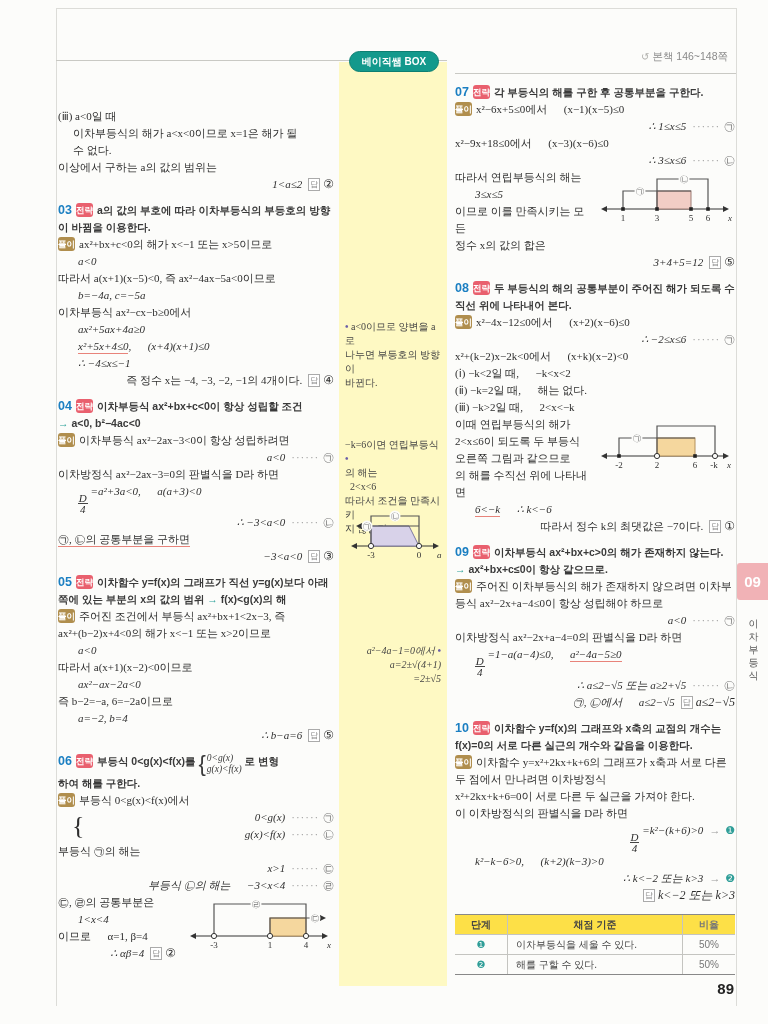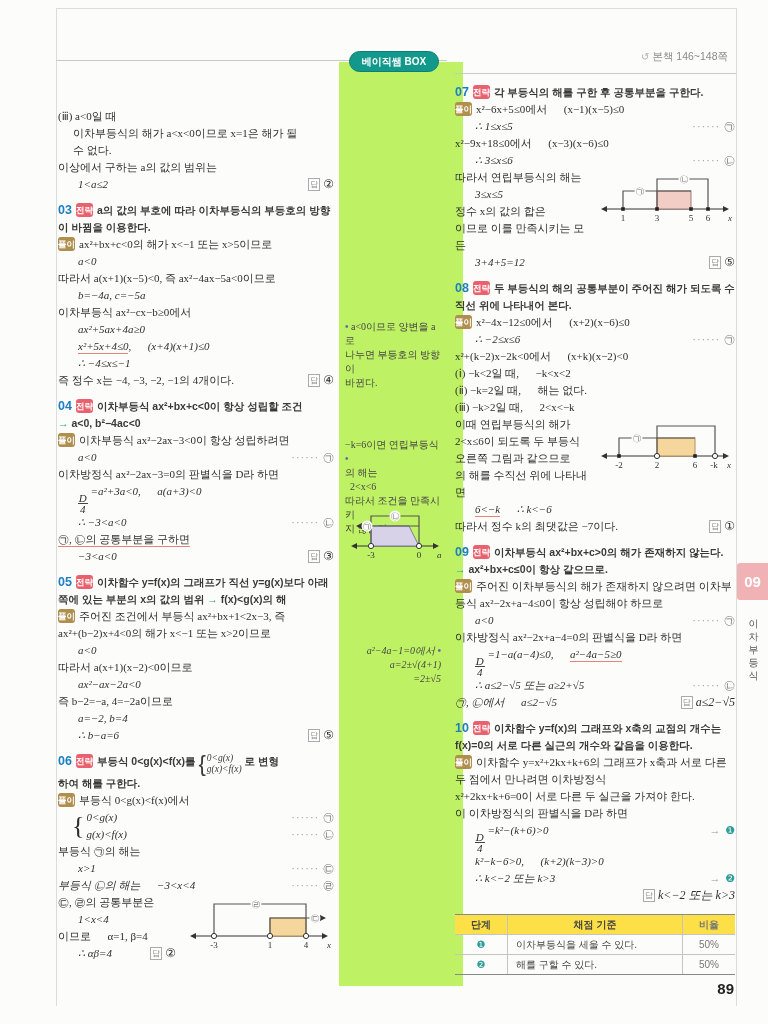--- a/index.html
+++ b/index.html
@@ -1,19 +1,19 @@
 <!DOCTYPE html>
 <html><head>
 <meta charset="utf-8">
 <style>
   html,body{margin:0;padding:0;background:#fff;}
   .page{position:relative;width:768px;height:1024px;background:#fcfcfa;overflow:hidden;
         font-family:"Liberation Serif",serif;color:#2e2e2e;}
   .frame{position:absolute;background:#dcdcd8;}
-  .mid-strip{position:absolute;left:339px;top:62px;width:108px;height:924px;background:#bef264;padding-left:16px;}
+  .mid-strip{position:absolute;left:339px;top:62px;width:108px;height:924px;background:#fef9c3;}
   .box-badge{position:absolute;left:349px;top:51px;width:88px;height:19px;background:#13998c;
              border:1px solid #0d7f72;border-radius:11px;color:#fff;text-align:center;
              font:bold 10px/19px "Liberation Sans",sans-serif;letter-spacing:0;z-index:3;}
   .top-rule{position:absolute;left:56px;top:60px;width:391px;height:1px;background:#c9c9c4;z-index:1;}
   .book-ref{position:absolute;top:50px;right:40px;font:10.5px "Liberation Sans",sans-serif;color:#8a8a8a;}
   .book-ref .ico{display:inline-block;color:#b0b0ac;font-size:10px;margin-right:3px;}
   .right-rule{position:absolute;left:455px;top:73px;width:281px;height:1px;background:#c9c9c4;}
 
   .col{position:absolute;font:11px/17px "Liberation Serif",serif;color:#2e2e2e;}
   #col-left{left:58px;top:84px;width:276px;margin-top:24px;}
@@ -23,21 +23,21 @@
   .pnum{font:bold 12.5px "Liberation Sans",sans-serif;color:#1b7fc2;margin-right:4px;}
   .badge{display:inline-block;font:bold 8.5px/12px "Liberation Sans",sans-serif;color:#fff;
          padding:1px 0;border-radius:3px;margin-right:4px;position:relative;top:-1px;}
   .b-strat{background:#e9606e;}
   .b-sol{background:#b08e4d;}
   .strat{font:bold 10.5px/17px "Liberation Sans",sans-serif;color:#3a3a3a;}
   .arrow{color:#2aa198;font-weight:bold;}
   .math{font-style:italic;}
   .ml1{margin-left:15px;}
   .ml2{margin-left:20px;}
-  .flexln{display:flex;justify-content:space-between;align-items:baseline;}
+  .flexln{display:flex;justify-content:flex-end;align-items:baseline;}
   .flexln .lt{white-space:pre-wrap;}
   .refwrap{white-space:nowrap;flex:none;margin-left:6px;}
   .dots{color:#9a9a9a;letter-spacing:1px;}
   .refc{color:#777;font-style:normal;}
   .stepc{color:#2f9e98;font-style:normal;}
   .ul{border-bottom:1.5px solid #e8837a;padding-bottom:1px;}
   .ansbox{display:inline-block;border:1px solid #aaa;color:#888;background:#fff;
           font:8px/9px "Liberation Sans",sans-serif;padding:1px 1px;margin-right:3px;vertical-align:1px;}
   .ansv{font-size:12px;color:#2e2e2e;}
   .frac{display:inline-flex;flex-direction:column;align-items:center;vertical-align:-7px;
@@ -146,21 +146,21 @@
       <div class="flexln"><span class="lt ml2 math"><span>∴ −3&lt;a&lt;0</span></span><span class="refwrap"><span class="dots">······ </span><span class="refc">㉡</span></span></div>
       <div><span class="ul">㉠, ㉡의 공통부분을 구하면</span></div>
       <div class="flexln"><span class="lt ml2"><span class="math">−3&lt;a&lt;0</span></span><span class="refwrap"><span class="ansbox">답</span><span class="ansv">③</span></span></div>
       <div class="gap"></div>
       <div style="clear: both;"><span class="pnum">05</span><span class="badge b-strat">전략</span><span class="strat"><span>이차함수 y=f(x)의 그래프가 직선 y=g(x)보다 아래쪽에 있는 부분의 x의 값의 범위 </span><span class="arrow">→ </span><span>f(x)&lt;g(x)의 해</span></span></div>
       <div><span class="badge b-sol">풀이</span><span><span>주어진 조건에서 부등식 ax²+bx+1&lt;2x−3, 즉</span></span></div>
       <div><span>ax²+(b−2)x+4&lt;0의 해가 x&lt;−1 또는 x&gt;2이므로</span></div>
       <div class="math ml2"><span>a&lt;0</span></div>
       <div><span>따라서 a(x+1)(x−2)&lt;0이므로</span></div>
       <div class="math ml2"><span>ax²−ax−2a&lt;0</span></div>
-      <div><span>즉 b−2=−a, 4=−2a이므로</span></div>
+      <div><span>즉 b−2=−a, 6=−2a이므로</span></div>
       <div class="math ml2"><span>a=−2, b=4</span></div>
       <div class="flexln"><span class="lt ml2"><span class="math">∴ b−a=6</span></span><span class="refwrap"><span class="ansbox">답</span><span class="ansv">⑤</span></span></div>
       <div class="gap"></div>
       <div style="clear: both;"><span class="pnum">06</span><span class="badge b-strat">전략</span><span class="strat"><span>부등식 0&lt;g(x)&lt;f(x)를 </span><span class="sysin"><span class="br">{</span><span class="rows"><span class="math">0&lt;g(x)</span><span class="math">g(x)&lt;f(x)</span></span></span><span> 로 변형</span></span></div>
       <div class="strat"><span>하여 해를 구한다.</span></div>
       <div><span class="badge b-sol">풀이</span><span><span>부등식 0&lt;g(x)&lt;f(x)에서</span></span></div>
       <div class="sys2"><span class="br">{</span><span class="rows"><div class="flexln"><span class="lt math">0&lt;g(x)</span><span class="refwrap"><span class="dots">······ </span><span class="refc">㉠</span></span></div><div class="flexln"><span class="lt math">g(x)&lt;f(x)</span><span class="refwrap"><span class="dots">······ </span><span class="refc">㉡</span></span></div></span></div>
       <div><span>부등식 ㉠의 해는</span></div>
       <div class="flexln"><span class="lt ml2 math"><span>x&gt;1</span></span><span class="refwrap"><span class="dots">······ </span><span class="refc">㉢</span></span></div>
       <div class="flexln"><span class="lt math"><span>부등식 ㉡의 해는      −3&lt;x&lt;4</span></span><span class="refwrap"><span class="dots">······ </span><span class="refc">㉣</span></span></div>
@@ -211,22 +211,22 @@
           <circle cx="89" cy="10" r="5.5" fill="#fcfcfa"></circle>
           <text x="89" y="13" font-size="9" fill="#777" text-anchor="middle">㉡</text>
   <text x="28" y="52" font-size="9" fill="#333" text-anchor="middle">1</text>
           <text x="62" y="52" font-size="9" fill="#333" text-anchor="middle">3</text>
           <text x="96" y="52" font-size="9" fill="#333" text-anchor="middle">5</text>
           <text x="113" y="52" font-size="9" fill="#333" text-anchor="middle">6</text>
   <text x="133" y="52" font-size="9" font-style="italic" fill="#333">x</text>
         </svg></div>
       <div><span>따라서 연립부등식의 해는</span></div>
       <div class="math ml2"><span>3≤x≤5</span></div>
+      <div><span>이므로 이를 만족시키는 모든</span></div>
       <div><span>정수 x의 값의 합은</span></div>
-      <div><span>이므로 이를 만족시키는 모든</span></div>
       <div class="flexln"><span class="lt ml2"><span class="math">3+4+5=12</span></span><span class="refwrap"><span class="ansbox">답</span><span class="ansv">⑤</span></span></div>
       <div class="gap"></div>
       <div style="clear: both;"><span class="pnum">08</span><span class="badge b-strat">전략</span><span class="strat"><span>두 부등식의 해의 공통부분이 주어진 해가 되도록 수직선 위에 나타내어 본다.</span></span></div>
       <div><span class="badge b-sol">풀이</span><span><span>x²−4x−12≤0에서      (x+2)(x−6)≤0</span></span></div>
       <div class="flexln"><span class="lt ml2 math"><span>∴ −2≤x≤6</span></span><span class="refwrap"><span class="dots">······ </span><span class="refc">㉠</span></span></div>
       <div><span>x²+(k−2)x−2k&lt;0에서      (x+k)(x−2)&lt;0</span></div>
       <div><span>(ⅰ) −k&lt;2일 때,      −k&lt;x&lt;2</span></div>
       <div><span>(ⅱ) −k=2일 때,      해는 없다.</span></div>
       <div><span>(ⅲ) −k&gt;2일 때,      2&lt;x&lt;−k</span></div>
       <div class="dg"><svg width="140" height="56" viewBox="0 0 140 56">

